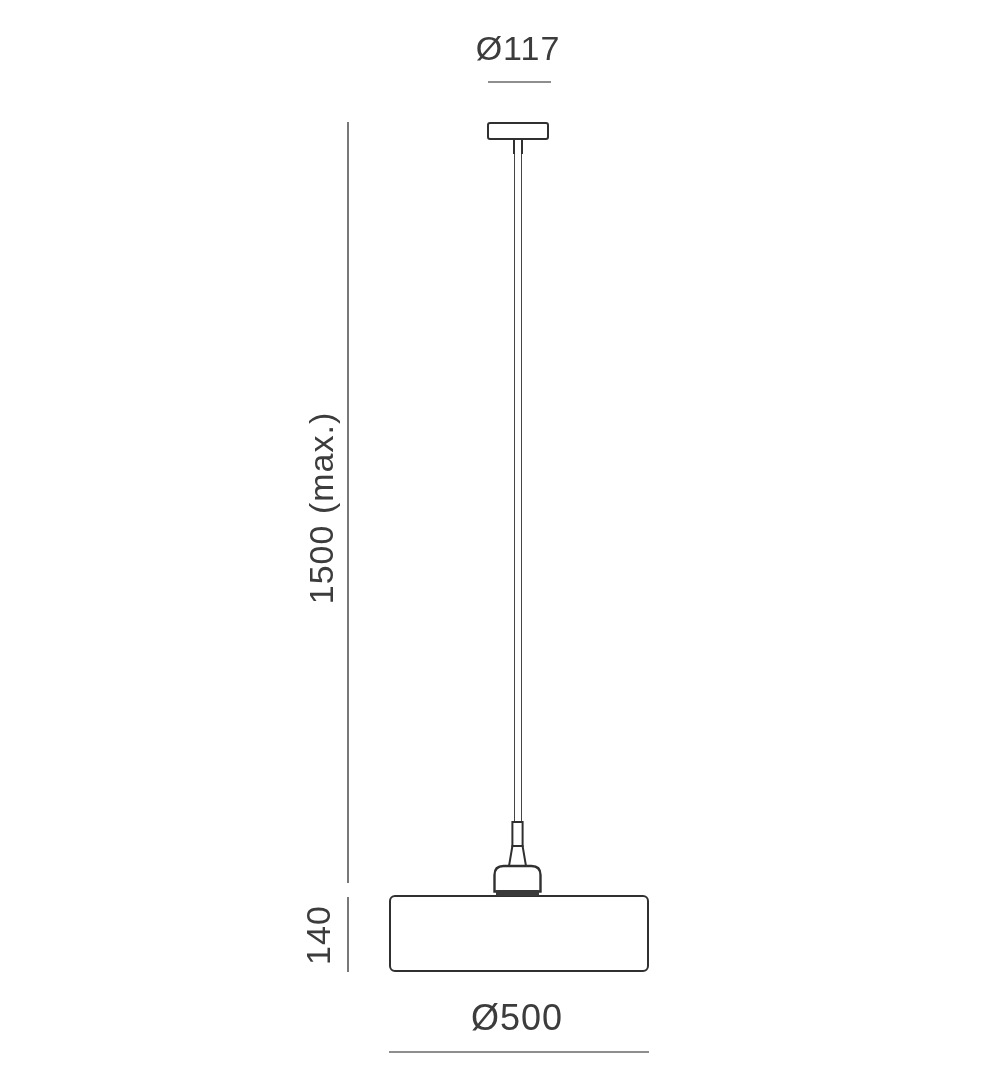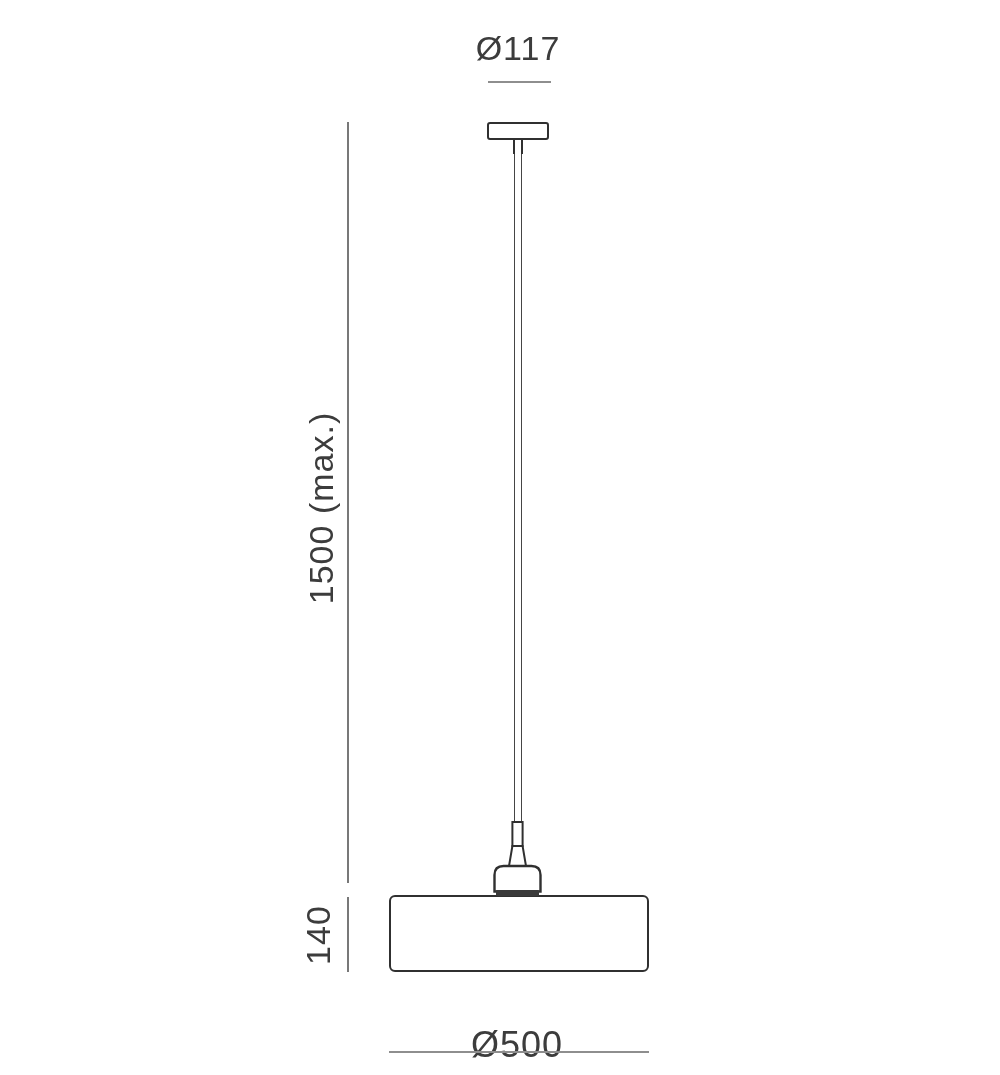--- a/index.html
+++ b/index.html
@@ -99,16 +99,16 @@
 
   <div class="shade"></div>
 
   <svg class="socket-svg" width="61" height="80" viewBox="0 0 61 80">
     <rect x="25.4" y="4" width="10.2" height="24" fill="#ffffff" stroke="#303030" stroke-width="2"></rect>
     <path d="M25.4 28 L22 48 L39 48 L35.6 28 Z" fill="#ffffff" stroke="#303030" stroke-width="2"></path>
     <path d="M7.5 73.5 L7.5 57 Q7.5 48 16.5 48 L44.5 48 Q53.5 48 53.5 57 L53.5 73.5 Z" fill="#ffffff" stroke="#303030" stroke-width="2.4"></path>
     <rect x="9" y="72" width="43" height="6" rx="1" fill="#3a3a3a"></rect>
   </svg>
 
-  <div class="dim-label" style="left:417px; top:998px; width:200px; font-size:36px;margin-top:27px;">Ø500</div>
+  <div class="dim-label" style="left:417px; top:998px; width:200px; font-size:36px;">Ø500</div>
   <div class="dim-line-h" style="left:389px; top:1051px; width:260px;"></div>
 
 </div>
 
 </body></html>

